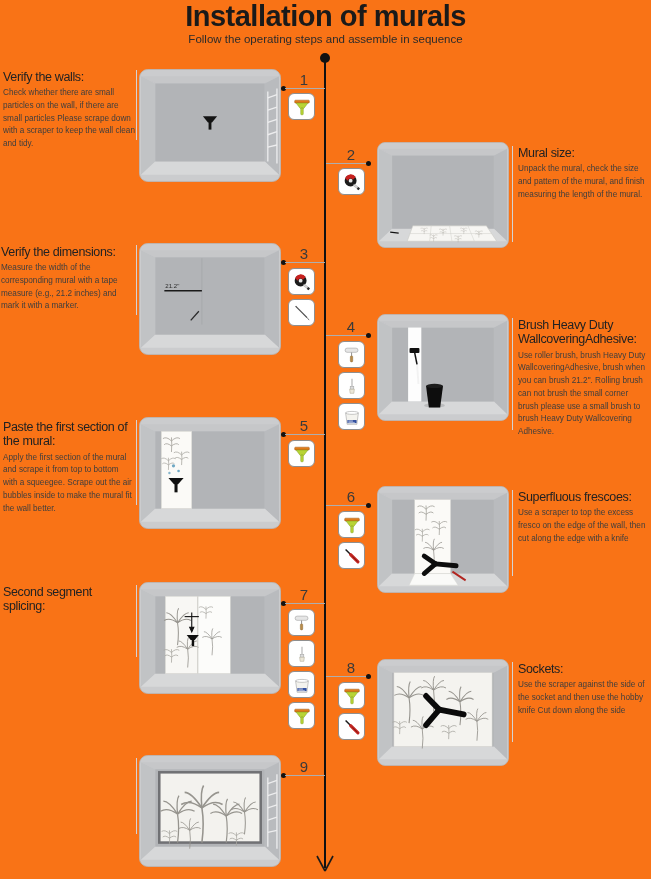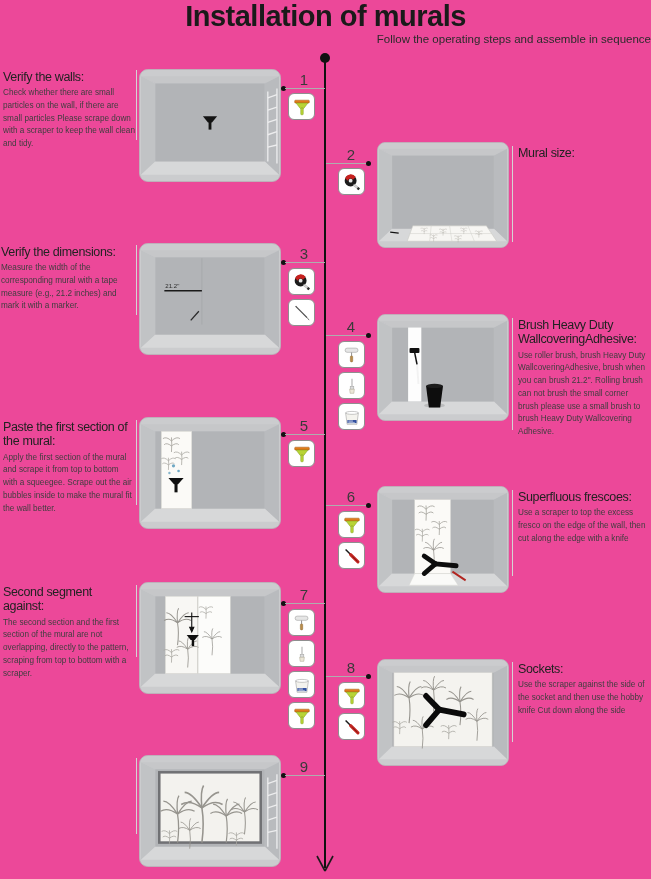--- a/index.html
+++ b/index.html
@@ -1,20 +1,20 @@
 <!DOCTYPE html>
 <html><head>
 <meta charset="utf-8">
 <style>
   html,body{margin:0;padding:0;background:#ffffff;}
-  #page{position:relative;width:651px;height:879px;background:#ec4899;overflow:hidden;
+  #page{position:relative;width:651px;height:879px;background:#f97316;overflow:hidden;
         font-family:"Liberation Sans", sans-serif;color:#1a1a1a;}
   .page-title{position:absolute;left:0;top:0;width:651px;text-align:center;
         font-size:29px;font-weight:700;letter-spacing:-0.5px;}
-  .page-subtitle{position:absolute;left:0;top:33px;width:651px;text-align:right;
+  .page-subtitle{position:absolute;left:0;top:33px;width:651px;text-align:center;
         font-size:11.5px;color:#2b2b2b;}
   .timeline-line{position:absolute;left:324px;top:58px;width:1.6px;height:810px;background:#111;}
   .timeline-dot{position:absolute;left:320px;top:53px;width:10px;height:10px;border-radius:50%;background:#111;}
   .timeline-arrow{position:absolute;left:312px;top:852px;width:26px;height:24px;}
   .step-num{position:absolute;width:42px;text-align:center;font-size:15px;color:#3a3a3a;}
   .hline{position:absolute;height:1px;background:#aeaeae;}
   .cdot{position:absolute;width:5px;height:5px;border-radius:50%;background:#111;}
   .vline{position:absolute;width:1px;background:#d4d4d4;}
   .icon-box{position:absolute;width:27px;height:27px;background:#fff;border:1px solid #8f8f8f;
         border-radius:6px;box-sizing:border-box;display:flex;align-items:center;justify-content:center;}
@@ -160,20 +160,21 @@
       <use href="#sprig" transform="translate(92,89) scale(0.55)"></use>
       <use href="#sprig" transform="translate(108,92) scale(0.6)"></use>
       <use href="#sprig" transform="translate(60,96) scale(0.6)"></use>
       <use href="#sprig" transform="translate(86,97) scale(0.6)"></use>
       <line x1="14" y1="93.5" x2="23" y2="94.5" stroke="#111" stroke-width="1.4"></line>
     </g>
   </svg>
   <div class="vline" style="left:512px;top:146px;height:96px"></div>
   <div class="step-text" style="left:518px;top:146px;width:128px">
     <h3 class="step-title">Mural size:</h3>
+    <p class="step-desc">Unpack the mural, check the size and pattern of the mural, and finish measuring the length of the mural.</p>
   </div>
 
   <div class="step-text" style="left:1px;top:245px;width:132px">
     <h3 class="step-title">Verify the dimensions:</h3>
     <p class="step-desc">Measure the width of the corresponding mural with a tape measure (e.g., 21.2 inches) and mark it with a marker.</p>
   </div>
   <div class="vline" style="left:136px;top:245px;height:70px"></div>
   <svg class="room" style="left:139px;top:243px;width:142px;height:112px" viewBox="0 0 140 110" preserveAspectRatio="none">
     <use href="#room-shell"></use>
     <line x1="62" y1="15" x2="62" y2="80" stroke="#9fa1a4" stroke-width="0.6"></line>
@@ -293,22 +294,21 @@
     </g>
     <line x1="80" y1="88" x2="94" y2="97" stroke="#b22520" stroke-width="2"></line>
   </svg>
   <div class="vline" style="left:512px;top:490px;height:86px"></div>
   <div class="step-text" style="left:518px;top:490px;width:128px">
     <h3 class="step-title">Superfluous frescoes:</h3>
     <p class="step-desc">Use a scraper to top the excess fresco on the edge of the wall, then cut along the edge with a knife</p>
   </div>
 
   <div class="step-text" style="left:3px;top:585px;width:132px">
-    <h3 class="step-title">Second segment against:</h3>
-    <p class="step-desc">The second section and the first section of the mural are not overlapping, directly to the pattern, scraping from top to bottom with a scraper.</p>
+    <h3 class="step-title">Second segment splicing:</h3>
   </div>
   <div class="vline" style="left:136px;top:585px;height:72px"></div>
   <svg class="room" style="left:139px;top:582px;width:142px;height:112px" viewBox="0 0 140 110" preserveAspectRatio="none">
     <use href="#room-shell"></use>
     <g>
       <rect x="26" y="14" width="32" height="76" fill="#f8f7f4" stroke="#d8d7d2" stroke-width="0.5"></rect>
       <rect x="58" y="14" width="32" height="76" fill="#fcfcfa" stroke="#d8d7d2" stroke-width="0.5"></rect>
       <use href="#palm" transform="translate(38,40) scale(1.1)"></use>
       <use href="#palm" transform="translate(48,66) scale(0.9)"></use>
       <use href="#sprig" transform="translate(32,66) scale(1.1)"></use>

